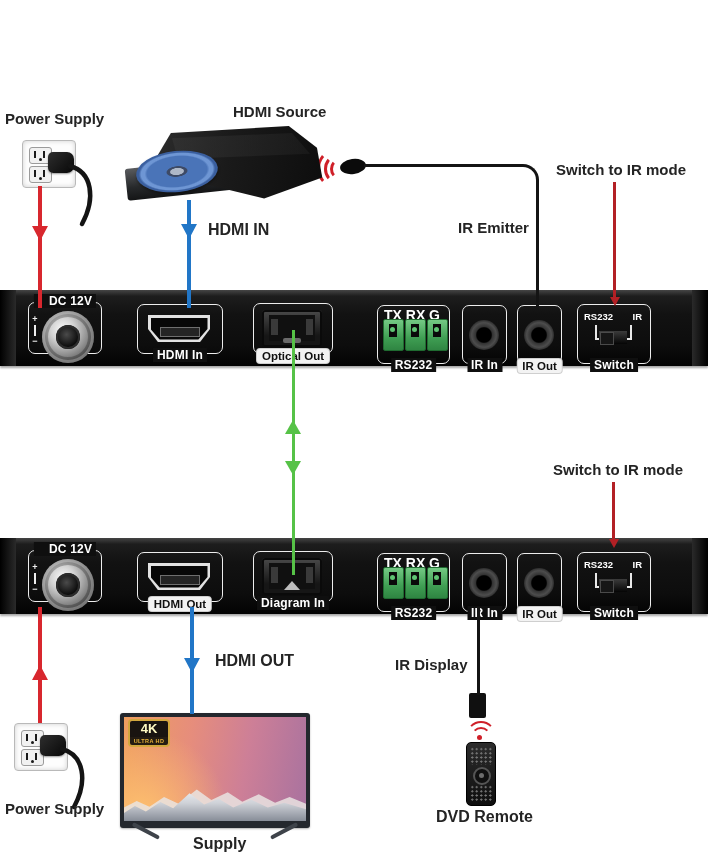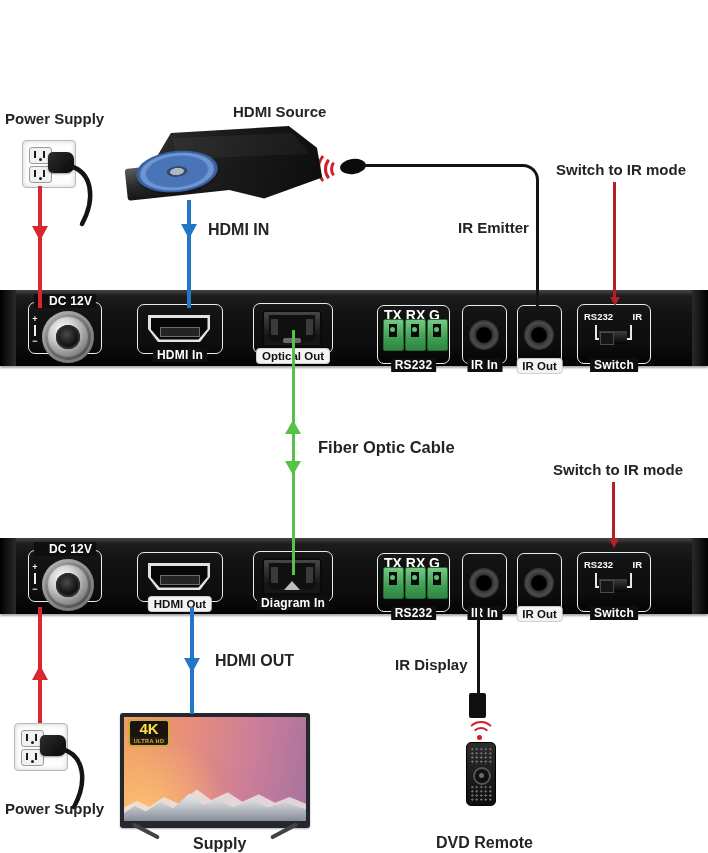--- a/index.html
+++ b/index.html
@@ -82,21 +82,21 @@
   .tvframe{position:absolute;background:#24282e;border-radius:3px;box-shadow:0 1px 2px rgba(0,0,0,.3);}
   .tvscreen{position:absolute;overflow:hidden;
      background:radial-gradient(circle at 10% 95%,rgba(255,195,110,.95),rgba(255,195,110,0) 45%),
                 linear-gradient(100deg,#ef9f5f 0%,#e68d7c 35%,#cd7f97 65%,#a8729f 100%);}
   .mtn1{position:absolute;left:0;bottom:0;width:100%;height:46%;background:#e9e4e2;opacity:.85;
      clip-path:polygon(0 100%,0 72%,7% 58%,14% 70%,22% 50%,30% 64%,40% 34%,48% 56%,57% 40%,65% 60%,74% 44%,83% 62%,91% 50%,100% 64%,100% 100%);}
   .mtn2{position:absolute;left:0;bottom:0;width:100%;height:38%;
      background:linear-gradient(180deg,#ffffff 0%,#cfd2d8 55%,#878d98 100%);
      clip-path:polygon(0 100%,0 80%,6% 62%,12% 76%,20% 52%,27% 68%,36% 30%,44% 58%,52% 44%,60% 66%,70% 46%,79% 66%,88% 54%,100% 70%,100% 100%);}
   .badge4k{position:absolute;width:38px;border:2px solid #d2a73e;border-radius:4px;overflow:hidden;}
-  .badge4k .r1{background:#191410;color:#fde047;font-size:15px;font-weight:800;text-align:center;line-height:16px;height:16px;}
+  .badge4k .r1{background:#191410;color:#fef9c3;font-size:13px;font-weight:800;text-align:center;line-height:16px;height:16px;}
   .badge4k .r2{background:#241c12;color:#e9b33a;font-size:5.5px;font-weight:700;text-align:center;line-height:8px;height:8px;letter-spacing:.4px;}
   .foot{position:absolute;width:30px;height:3.5px;background:#3e434a;border-radius:2px;}
   
   .remote{position:absolute;width:28px;height:62px;background:linear-gradient(180deg,#2c2c2c,#0e0e0e);
           border-radius:5px;border:1px solid #000;}
   .rgrid{position:absolute;left:3px;width:22px;background-image:radial-gradient(#777 .9px,transparent 1.1px);
          background-size:4.5px 4.2px;}
   .dpad{position:absolute;left:6px;width:14px;height:14px;border-radius:50%;border:2px solid #555;background:#101010;}
   .dpad .c{position:absolute;left:3.5px;top:3.5px;width:5px;height:5px;border-radius:50%;background:#6d6d6d;}
   .irhead{position:absolute;width:17px;height:25px;background:#101010;border-radius:2px;}
@@ -233,21 +233,20 @@
       <div class="swbody" style="left:21px;top:26px;"></div>
       <div class="swknob" style="left:22px;top:27px;"></div>
       <span class="plabel">Switch</span>
     </div>
   </div>
 
 
   <div class="vline" style="left:291.5px;top:330px;width:3.5px;height:245px;background:#56c247;"></div>
   <div class="tri g-up" style="left:285px;top:420px;"></div>
   <div class="tri g-down" style="left:285px;top:461px;"></div>
-  <div class="lbl-big" style="left:318px;top:438px;font-size:16.5px;">Fiber Optic Cable</div>
 
   <div class="lbl" style="left:553px;top:461px;">Switch to IR mode</div>
   <div class="vline" style="left:612px;top:482px;width:3px;height:58px;background:#b32025;"></div>
   <div class="tri tip-sm" style="left:608.5px;top:539px;"></div>
 
   <div class="panel" style="top:538px;">
     <div class="endcap" style="left:0;"></div>
     <div class="endcap right" style="right:0;"></div>
 
     <div class="pbox" style="left:28px;top:12px;width:72px;height:50px;">
@@ -370,15 +369,15 @@
   <div class="arc-u" style="left:471px;top:727px;width:16px;height:16px;"></div>
   <div class="abs" style="left:476.5px;top:735px;width:5px;height:5px;border-radius:50%;background:#cf1f28;"></div>
 
   <div class="remote" style="left:466px;top:742px;">
     <div class="rgrid" style="top:4px;height:18px;"></div>
     <div class="dpad" style="top:24px;">
         <div class="c"></div>
       </div>
     <div class="rgrid" style="top:42px;height:16px;"></div>
   </div>
-  <div class="lbl-big" style="left:436px;top:808px;margin-top:26px;">DVD Remote</div>
+  <div class="lbl-big" style="left:436px;top:808px;">DVD Remote</div>
 
 </div>
 
 </body></html>

